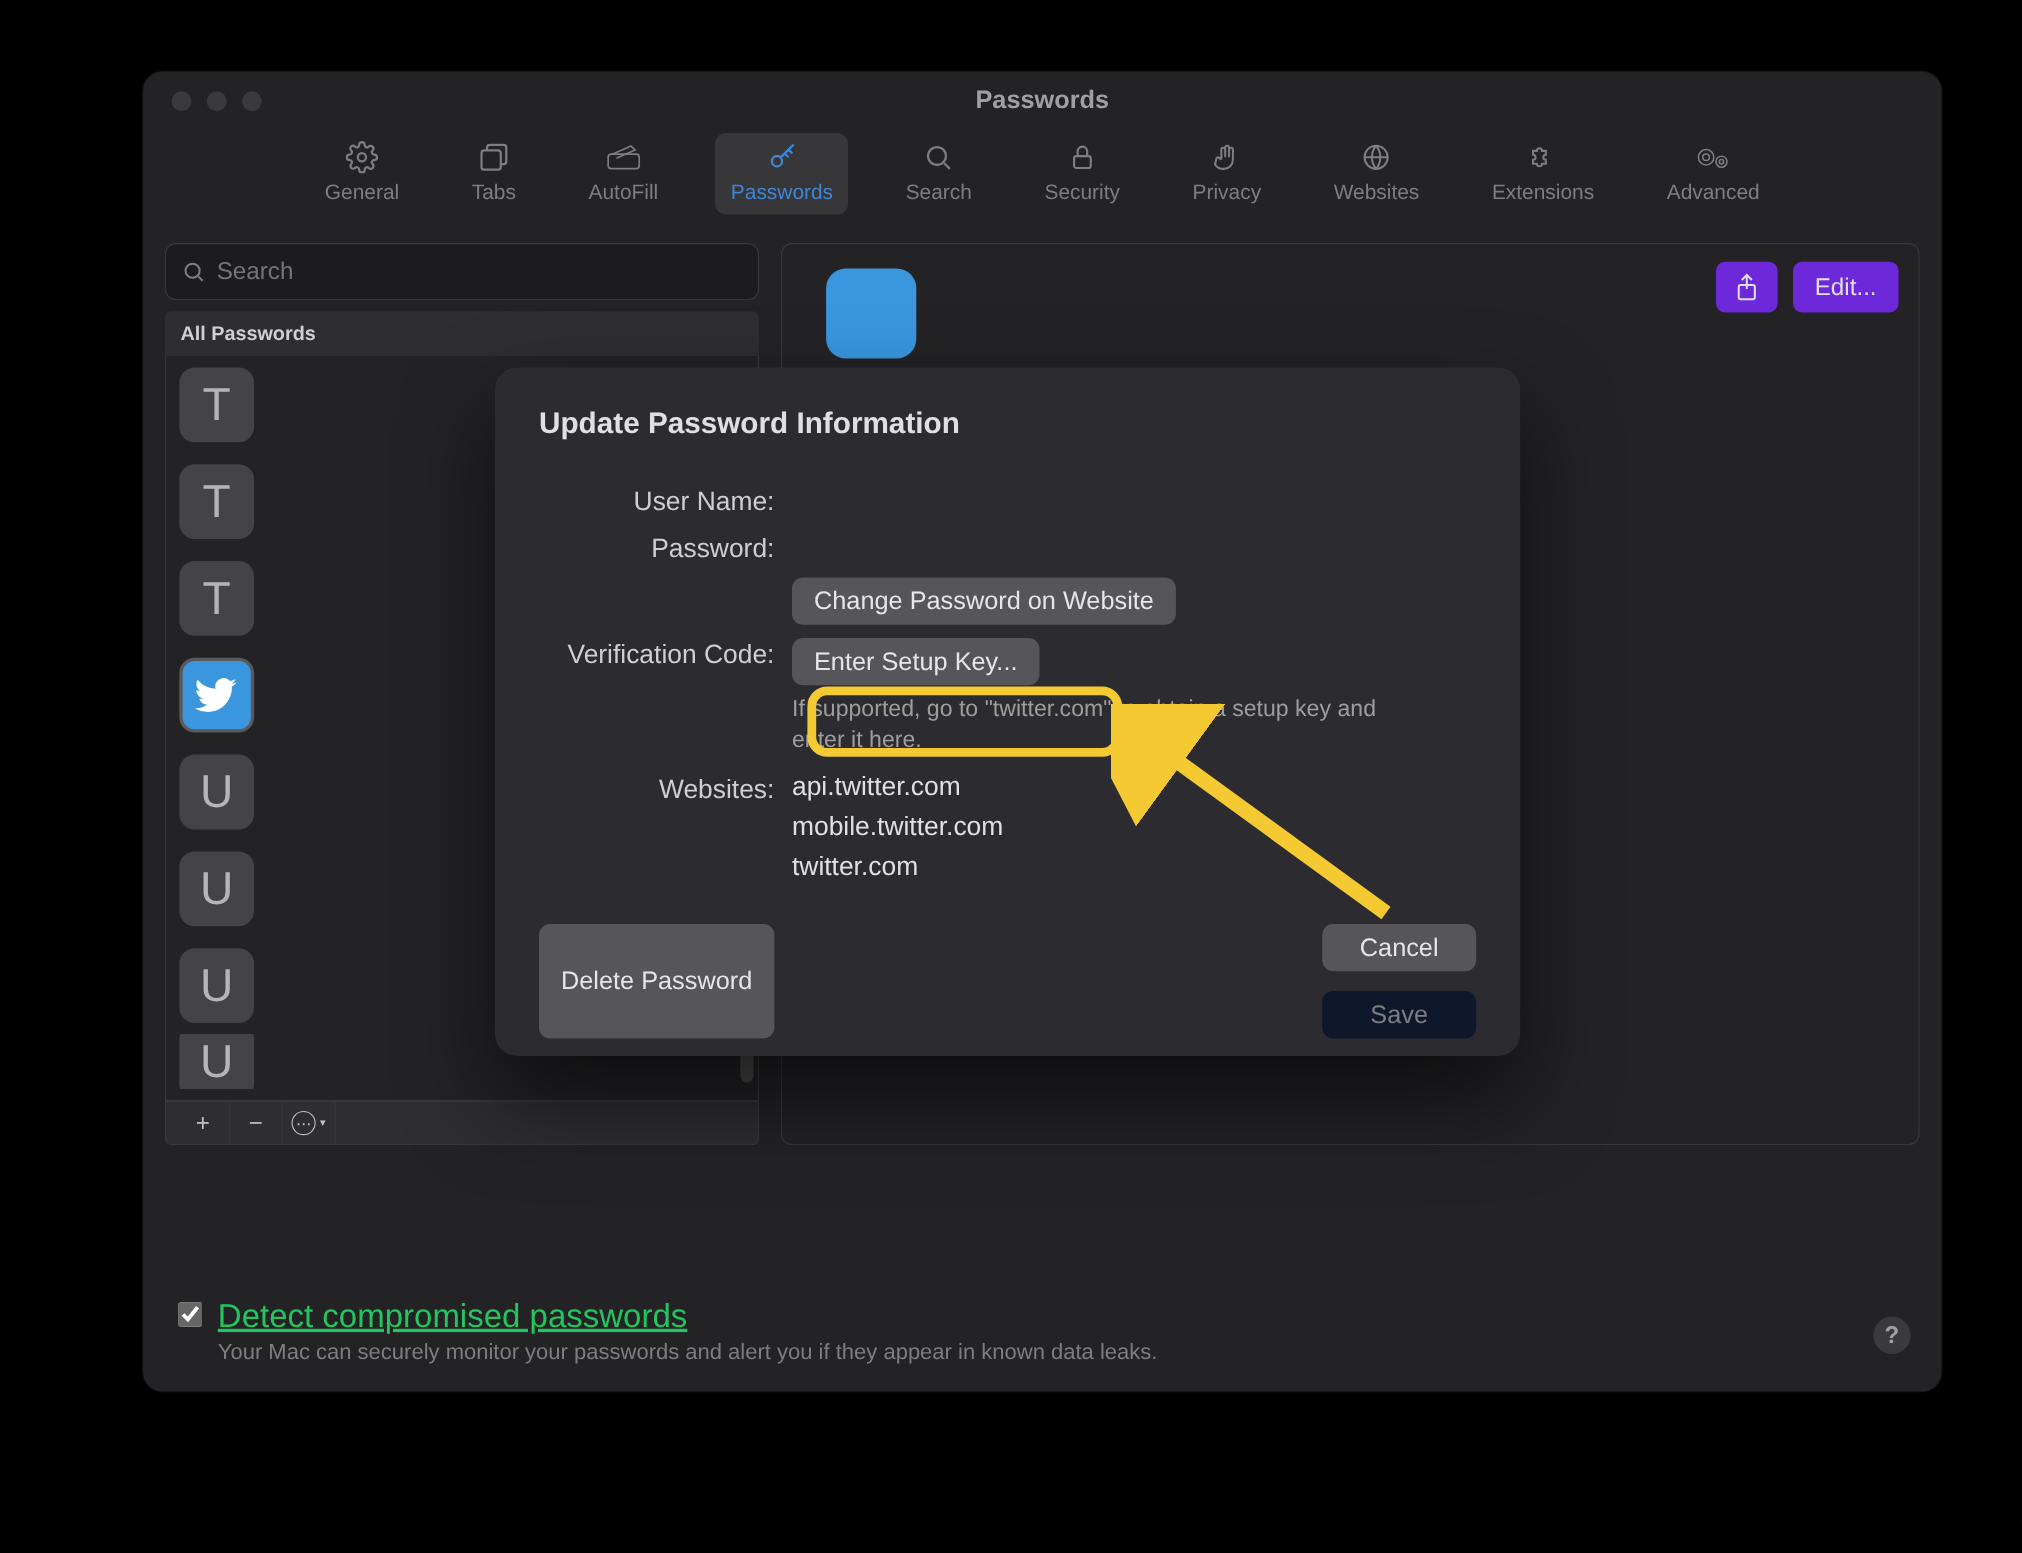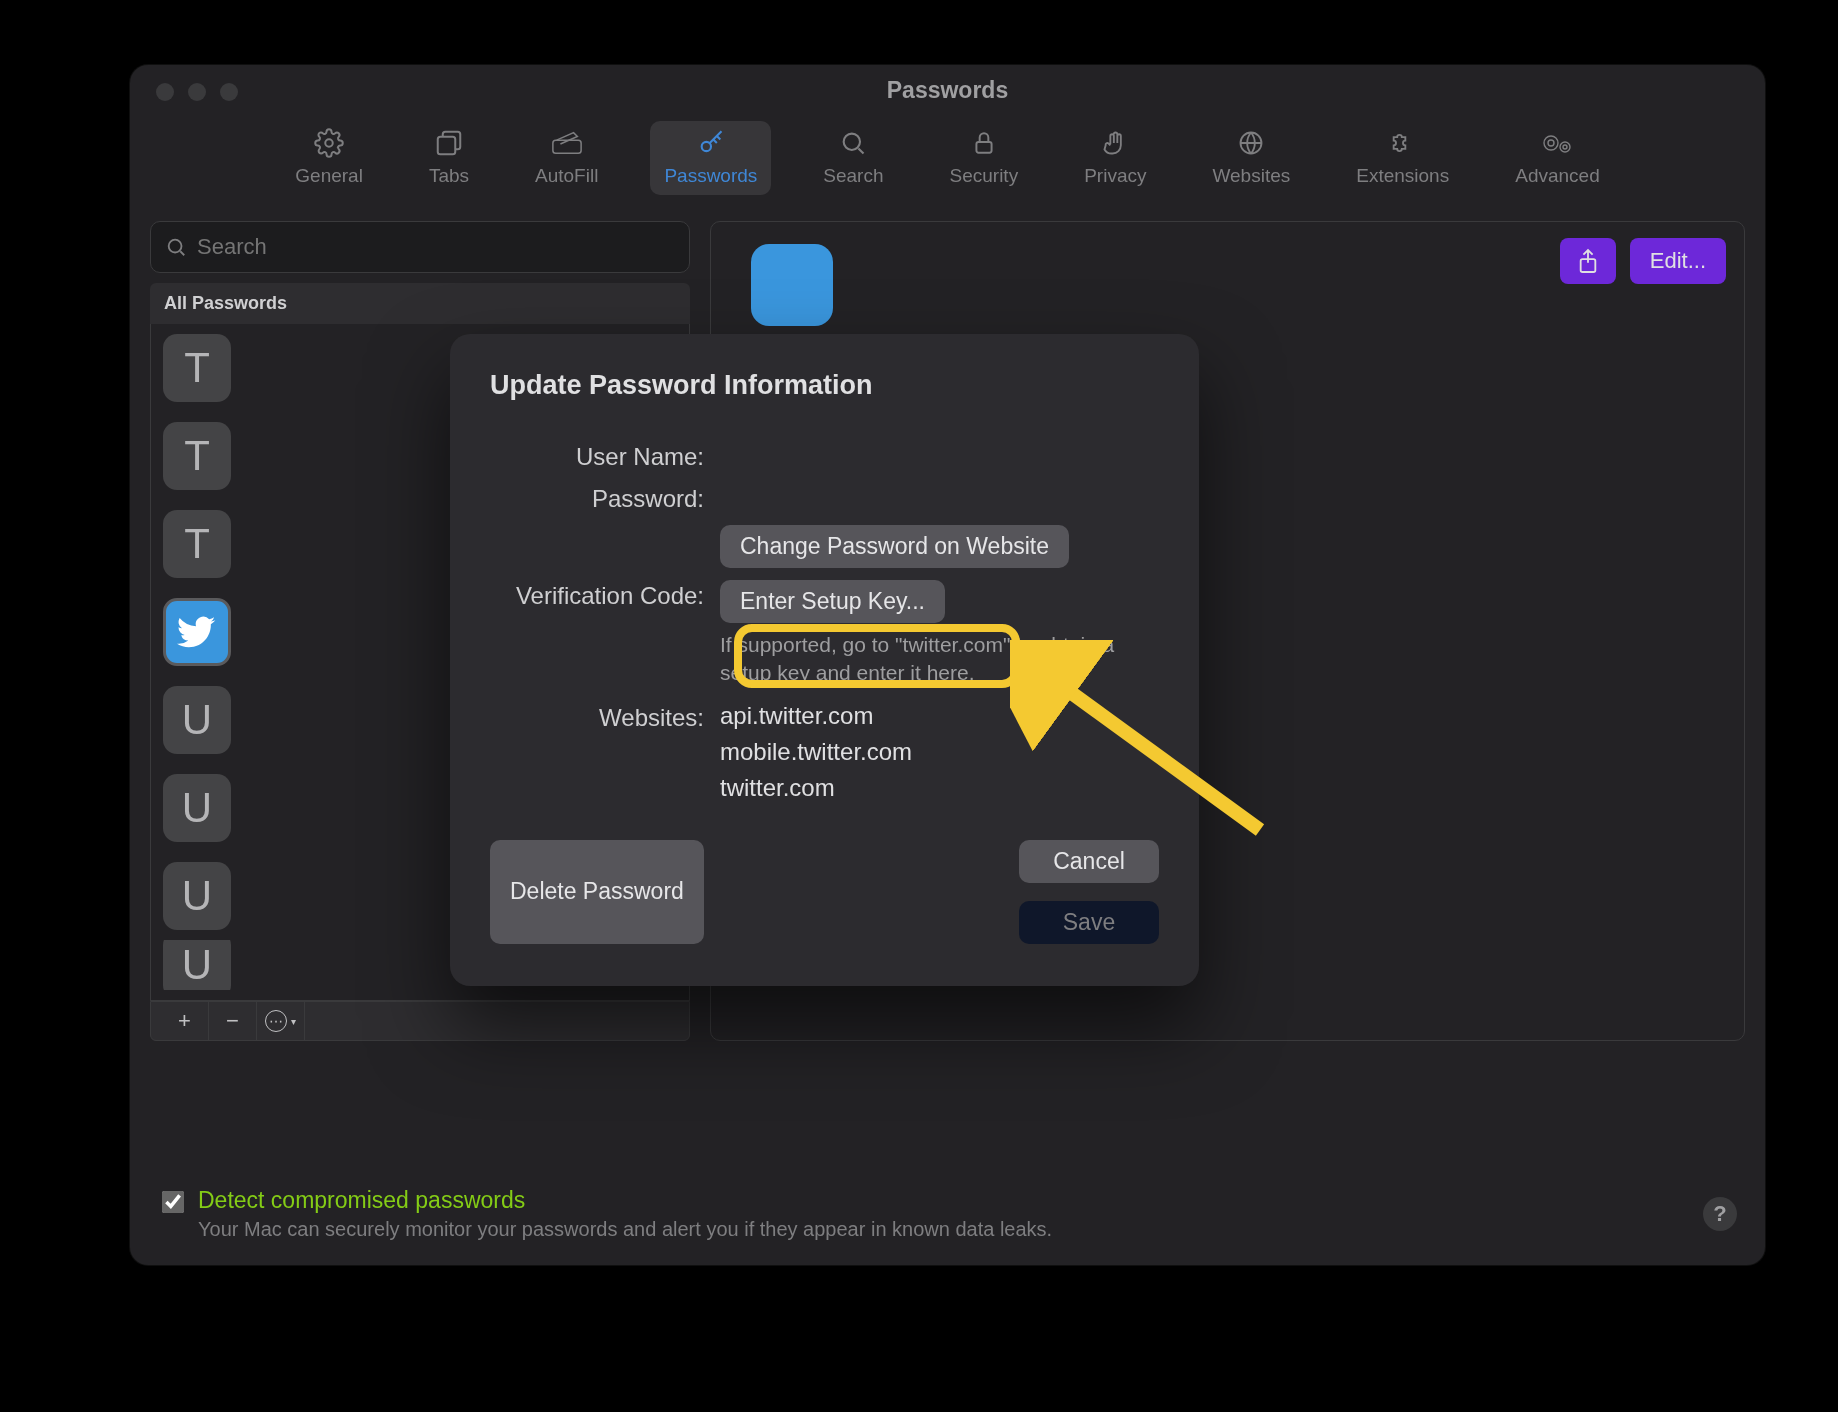--- a/index.html
+++ b/index.html
@@ -201,21 +201,21 @@
     display: flex;
     align-items: flex-start;
     gap: 14px;
   }
   .footer-check input[type=checkbox]{
     width: 22px; height: 22px;
     accent-color: #666;
     margin-top: 4px;
   }
   .footer-check .title {
-    color: #84cc16; font-size: 23px;
+    color: #22c55e; font-size: 30px; text-decoration: underline;
   }
   .footer-check .sub {
     color: #7e7e80; font-size: 20px; margin-top: 4px;
   }
   .help-btn {
     position: absolute;
     right: 28px; bottom: 34px;
     width: 34px; height: 34px;
     border-radius: 50%;
     background: #3a3a3c;
@@ -223,25 +223,25 @@
     display: flex; align-items: center; justify-content: center;
     font-size: 22px; font-weight: 600;
     cursor: pointer;
   }
 
   
   .modal {
     position: absolute;
     left: 450px;
     top: 334px;
-    width: 749px;
+    width: 932px;
     background: #2c2b2f;
     border-radius: 20px;
     box-shadow: 0 40px 80px rgba(0,0,0,0.6);
-    padding: 36px 40px 42px 40px;
+    padding: 36px 40px 16px 40px;
     color: #e0e0e2;
   }
   .modal h2 {
     font-size: 27px;
     font-weight: 700;
     margin-bottom: 40px;
   }
   .form-row {
     display: flex;
     margin-bottom: 12px;

